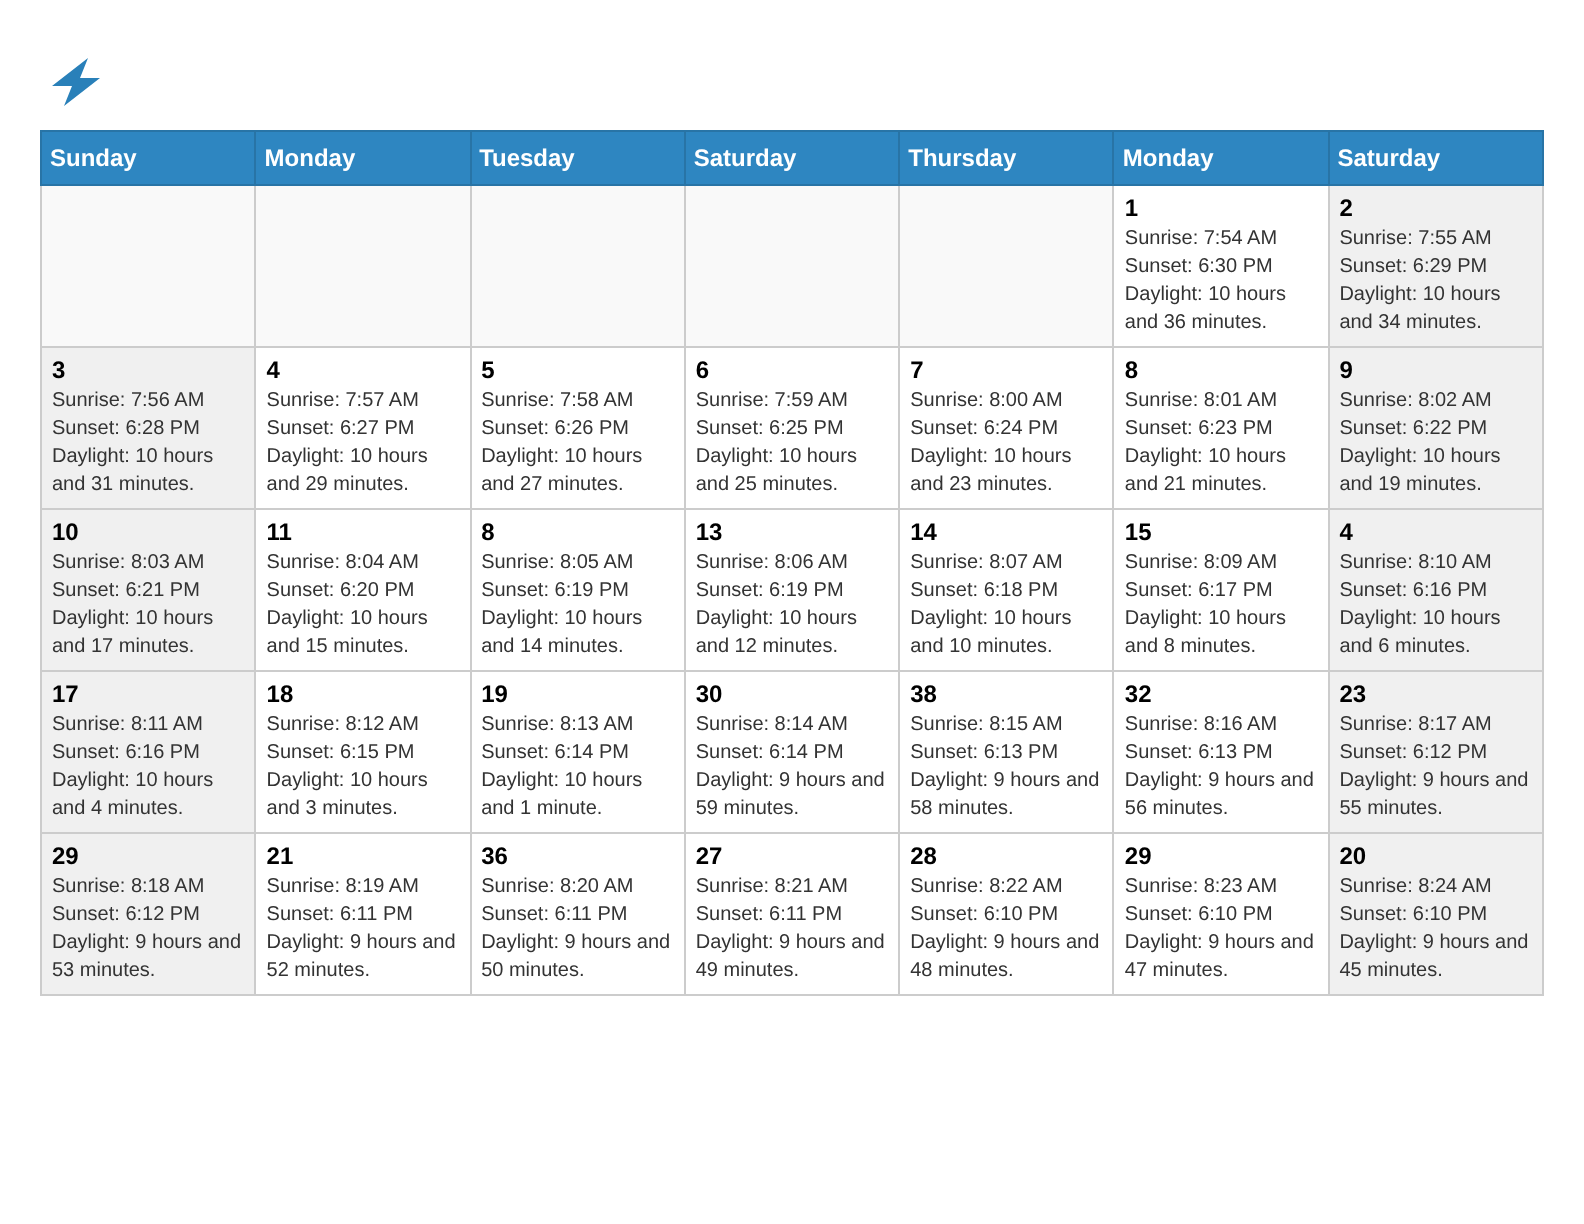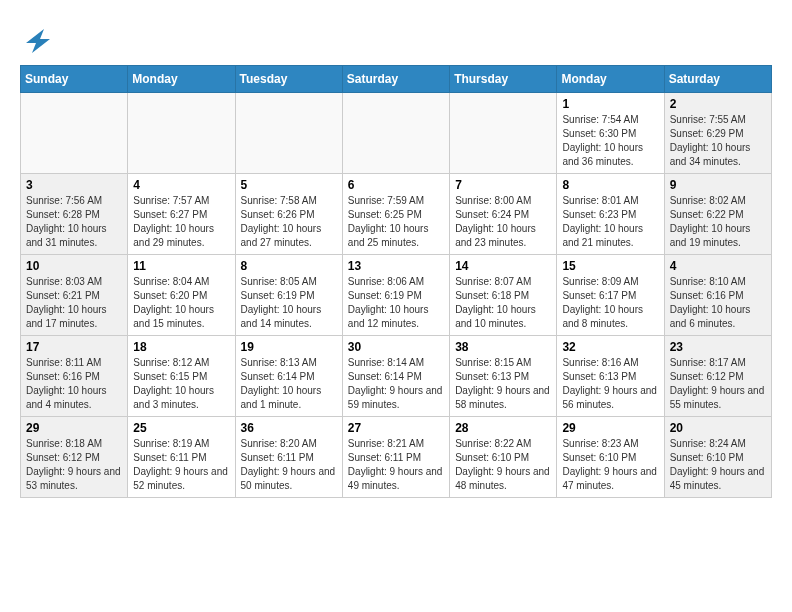--- a/index.html
+++ b/index.html
@@ -224,21 +224,21 @@
           <span class="day-num">23</span>
           <div class="day-info">Sunrise: 8:17 AM<br>Sunset: 6:12 PM<br>Daylight: 9 hours and 55 minutes.</div>
         </td>
       </tr>
       <tr>
         <td class="shade">
           <span class="day-num">29</span>
           <div class="day-info">Sunrise: 8:18 AM<br>Sunset: 6:12 PM<br>Daylight: 9 hours and 53 minutes.</div>
         </td>
         <td>
-          <span class="day-num">25</span>
+          <span class="day-num">21</span>
           <div class="day-info">Sunrise: 8:19 AM<br>Sunset: 6:11 PM<br>Daylight: 9 hours and 52 minutes.</div>
         </td>
         <td>
           <span class="day-num">36</span>
           <div class="day-info">Sunrise: 8:20 AM<br>Sunset: 6:11 PM<br>Daylight: 9 hours and 50 minutes.</div>
         </td>
         <td>
           <span class="day-num">27</span>
           <div class="day-info">Sunrise: 8:21 AM<br>Sunset: 6:11 PM<br>Daylight: 9 hours and 49 minutes.</div>
         </td>

